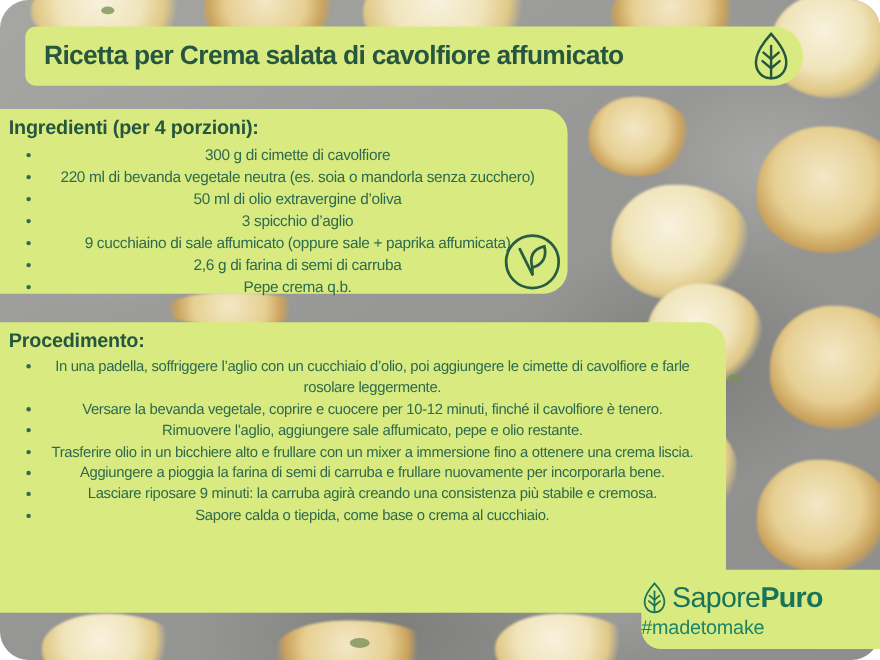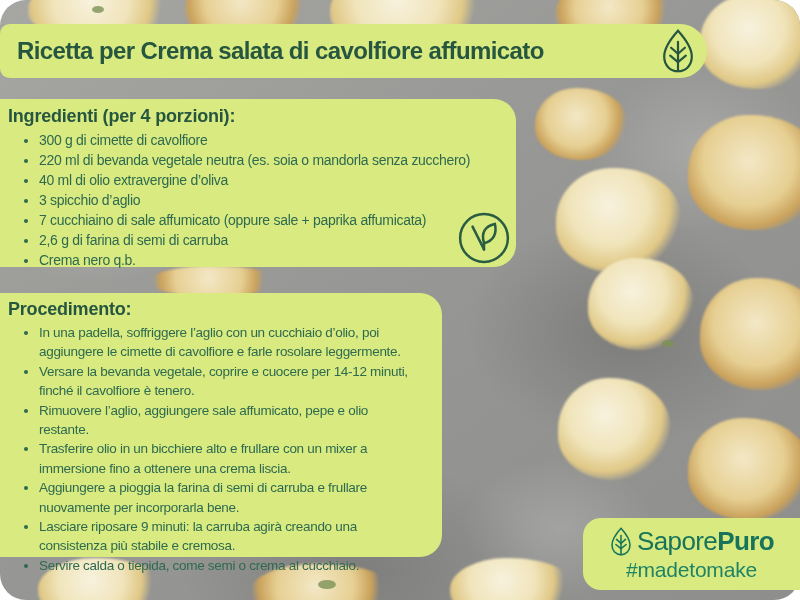--- a/index.html
+++ b/index.html
@@ -26,54 +26,54 @@
   }
   .floret{
     position:absolute;display:block;border-radius:46% 54% 50% 50%/52% 48% 55% 45%;
     background:radial-gradient(circle at 42% 36%, #f8f2de 0%, #f0e4ba 40%, #e0c886 62%, rgba(190,168,115,0) 74%);
     filter:blur(1.2px);
   }
   .floret.toasty{background:radial-gradient(circle at 45% 40%, #f3e8c6 0%, #e6cf92 45%, #caa25c 65%, rgba(170,140,85,0) 75%);}
   .fleck{position:absolute;display:block;border-radius:50%;background:#7d9356;opacity:.8;filter:blur(.5px);}
   
   .title-banner{
-    position:absolute;left:0;top:24px;width:707px;height:54px;
+    position:absolute;left:23px;top:24px;width:707px;height:54px;
     background:var(--panel);border-radius:10px 28px 28px 10px;
     display:flex;align-items:center;justify-content:space-between;
     padding:0 10px 0 17px;z-index:3;text-align:right;
   }
   .title-banner h1{
     font-size:24px;font-weight:bold;letter-spacing:-0.6px;color:var(--title-text);
     white-space:nowrap;
   }
   .banner-leaf{flex:0 0 auto;margin-left:6px;}
   
   .panel{
     position:absolute;left:0;background:var(--panel);z-index:2;
     border-radius:0 22px 22px 0;color:var(--body-text);
   }
   .panel h2{font-size:18px;font-weight:bold;color:var(--title-text);letter-spacing:-0.2px;}
   .panel ul{list-style:disc outside;margin:3px 0 0 0;padding-left:31px;}
-  .panel li{letter-spacing:-0.3px;}
+  .panel li{letter-spacing:-0.3px;text-align:center;}
   .ingredients{top:99px;width:516px;height:168px;padding:7px 14px 16px 8px;}
   .ingredients li{font-size:14px;line-height:20px;white-space:nowrap;}
-  .procedure{top:293px;width:442px;height:264px;padding:6px 16px 0 8px;}
+  .procedure{top:293px;width:660px;height:264px;padding:6px 16px 0 8px;}
   .procedure li{font-size:13.5px;line-height:19.4px;padding-right:6px;}
   
   .vegan-badge{position:absolute;left:457px;top:211px;width:54px;height:54px;z-index:4;}
   
   .logo-box{
     position:absolute;left:583px;top:518px;width:217px;height:72px;
     background:var(--panel);border-radius:18px 0 0 18px;z-index:3;
-    display:flex;flex-direction:column;align-items:center;justify-content:center;gap:1px;
+    display:flex;flex-direction:column;justify-content:center;gap:1px;
   }
   .logo-row{display:flex;align-items:center;gap:4px;}
   .logo-name{font-size:26px;color:var(--brand-text);letter-spacing:-0.6px;}
   .logo-name .bold{font-weight:bold;}
-  .hashtag{font-size:21px;color:var(--hashtag-text);letter-spacing:-0.2px;}
+  .hashtag{font-size:18px;color:var(--hashtag-text);letter-spacing:-0.2px;}
   svg{display:block;}
 </style>
 </head>
 <body>
 
 <div class="canvas">
 
   <div class="photo">
     <i class="floret" style="left:28px;top:-22px;width:150px;height:62px;"></i>
     <i class="floret toasty" style="left:185px;top:-28px;width:125px;height:72px;"></i>
@@ -109,47 +109,47 @@
         <line x1="20" y1="37" x2="28.5" y2="30"></line>
       </svg>
     </span>
   </div>
 
   <div class="panel ingredients">
     <h2>Ingredienti (per 4 porzioni):</h2>
     <ul>
         <li>300 g di cimette di cavolfiore</li>
         <li>220 ml di bevanda vegetale neutra (es. soia o mandorla senza zucchero)</li>
-        <li>40 ml di olio extravergine d’oliva</li>
+        <li>50 ml di olio extravergine d’oliva</li>
         <li>3 spicchio d’aglio</li>
-        <li>7 cucchiaino di sale affumicato (oppure sale + paprika affumicata)</li>
+        <li>9 cucchiaino di sale affumicato (oppure sale + paprika affumicata)</li>
         <li>2,6 g di farina di semi di carruba</li>
-        <li>Crema nero q.b.</li>
+        <li>Pepe crema q.b.</li>
       </ul>
   </div>
 
   <div class="vegan-badge">
     <svg width="54" height="54" viewBox="0 0 52 52" fill="none" stroke="#2a5c42" stroke-width="2.4" stroke-linecap="round">
       <circle cx="26" cy="26" r="23"></circle>
       <path d="M15 15 L26 37"></path>
       <path d="M36.5 12.5 C27 14.5 23 21 26 31 C35.5 28.8 38.6 21.2 36.5 12.5 Z"></path>
       <path d="M26 31 L26 37"></path>
     </svg>
   </div>
 
   <div class="panel procedure">
     <h2>Procedimento:</h2>
     <ul>
         <li>In una padella, soffriggere l’aglio con un cucchiaio d’olio, poi aggiungere le cimette di cavolfiore e farle rosolare leggermente.</li>
-        <li>Versare la bevanda vegetale, coprire e cuocere per 14-12 minuti, finché il cavolfiore è tenero.</li>
+        <li>Versare la bevanda vegetale, coprire e cuocere per 10-12 minuti, finché il cavolfiore è tenero.</li>
         <li>Rimuovere l’aglio, aggiungere sale affumicato, pepe e olio restante.</li>
         <li>Trasferire olio in un bicchiere alto e frullare con un mixer a immersione fino a ottenere una crema liscia.</li>
         <li>Aggiungere a pioggia la farina di semi di carruba e frullare nuovamente per incorporarla bene.</li>
         <li>Lasciare riposare 9 minuti: la carruba agirà creando una consistenza più stabile e cremosa.</li>
-        <li>Servire calda o tiepida, come semi o crema al cucchiaio.</li>
+        <li>Sapore calda o tiepida, come base o crema al cucchiaio.</li>
       </ul>
   </div>
 
   <div class="logo-box">
     <div class="logo-row">
       <span>
         <svg width="24" height="31" viewBox="0 0 40 50" fill="none" stroke="#17745a" stroke-width="2.6" stroke-linecap="round">
           <path d="M20 3 C29 13 35 22 35 31 C35 40.5 28.5 47 20 47 C11.5 47 5 40.5 5 31 C5 22 11 13 20 3 Z"></path>
           <line x1="20" y1="15" x2="20" y2="47"></line>
           <line x1="20" y1="28" x2="12.5" y2="21.5"></line>

